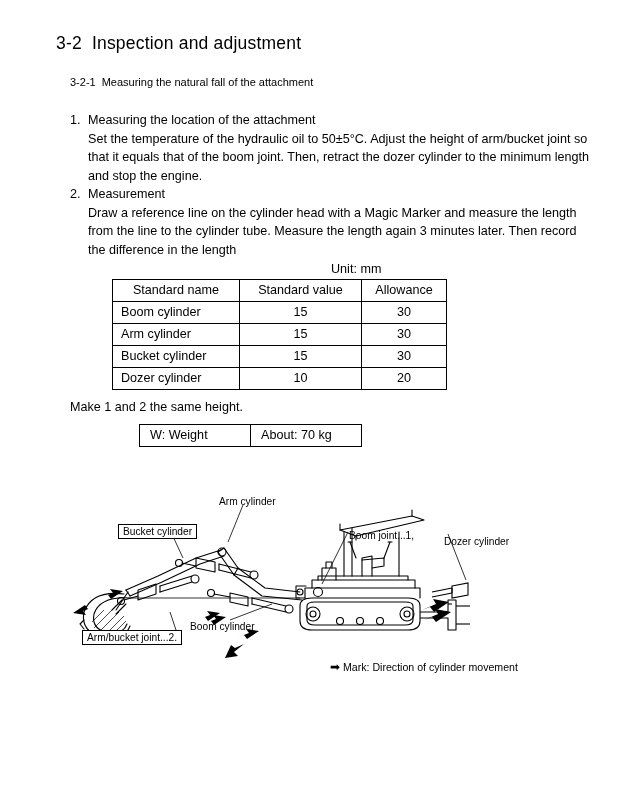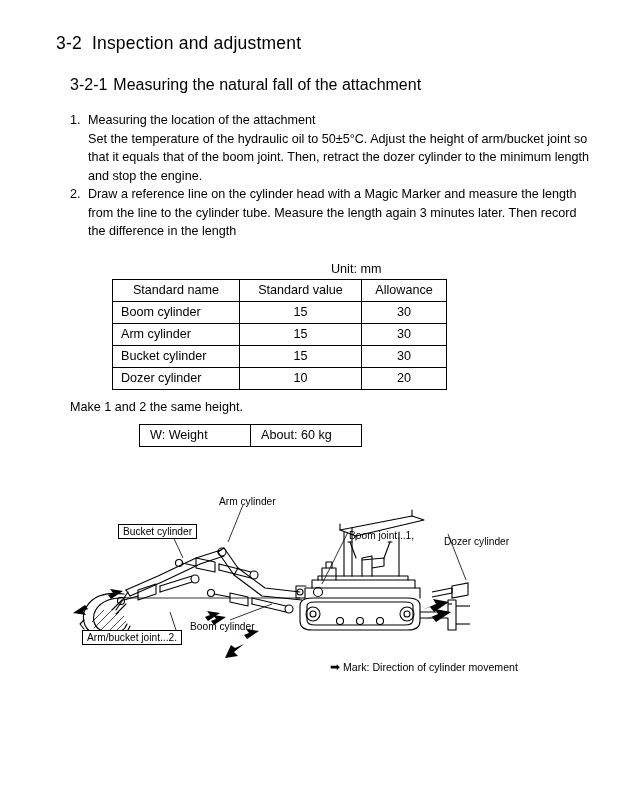--- a/index.html
+++ b/index.html
@@ -28,21 +28,21 @@
     font-weight: normal;
     letter-spacing: 0.2px;
   }
   .h1 .num {
     margin-right: 10px;
   }
   .h2 {
     position: absolute;
     left: 70px;
     top: 76px;
-    font-size: 16px;
+    font-size: 11px;
   }
   .h2 .num {
     margin-right: 6px;
   }
   .body-block {
     position: absolute;
     left: 70px;
     font-size: 12.6px;
     line-height: 18.5px;
   }
@@ -157,20 +157,21 @@
     <span class="li-num">1.</span>
     <div class="li-body">
       <div>Measuring the location of the attachment</div>
       <div>Set the temperature of the hydraulic oil to 50±5°C.  Adjust the height of arm/bucket joint so that it equals that of the boom joint.  Then, retract the dozer cylinder to the minimum length and stop the engine.</div>
     </div>
   </div>
 
   <div class="body-block item2">
     <span class="li-num">2.</span>
     <div class="li-body">
+      <div>Measurement</div>
       <div>Draw a reference line on the cylinder head with a Magic Marker and measure the length from the line to the cylinder tube.  Measure the length again 3 minutes later. Then record the difference in the length</div>
     </div>
   </div>
 
   <div class="unit-label">Unit: mm</div>
 
   <table class="cyl">
     <tbody>
       <tr class="head">
         <td class="name">Standard name</td>
@@ -199,21 +200,21 @@
       </tr>
     </tbody>
   </table>
 
   <div class="make-line">Make 1 and 2 the same height.</div>
 
   <table class="weight">
     <tbody>
       <tr>
         <td class="w1">W: Weight</td>
-        <td class="w2">About: 60 kg</td>
+        <td class="w2">About: 70 kg</td>
       </tr>
     </tbody>
   </table>
 
   <div class="figure">
 
     <svg width="628" height="210" viewBox="0 0 628 210">
       <g fill="none" stroke="#000" stroke-width="1.1" stroke-linejoin="round" stroke-linecap="round">
 
         <path d="M300 126 L300 141 Q300 150 312 150 L408 150 Q420 150 420 141 L420 126 Q420 118 408 118 L312 118 Q300 118 300 126 Z"></path>

